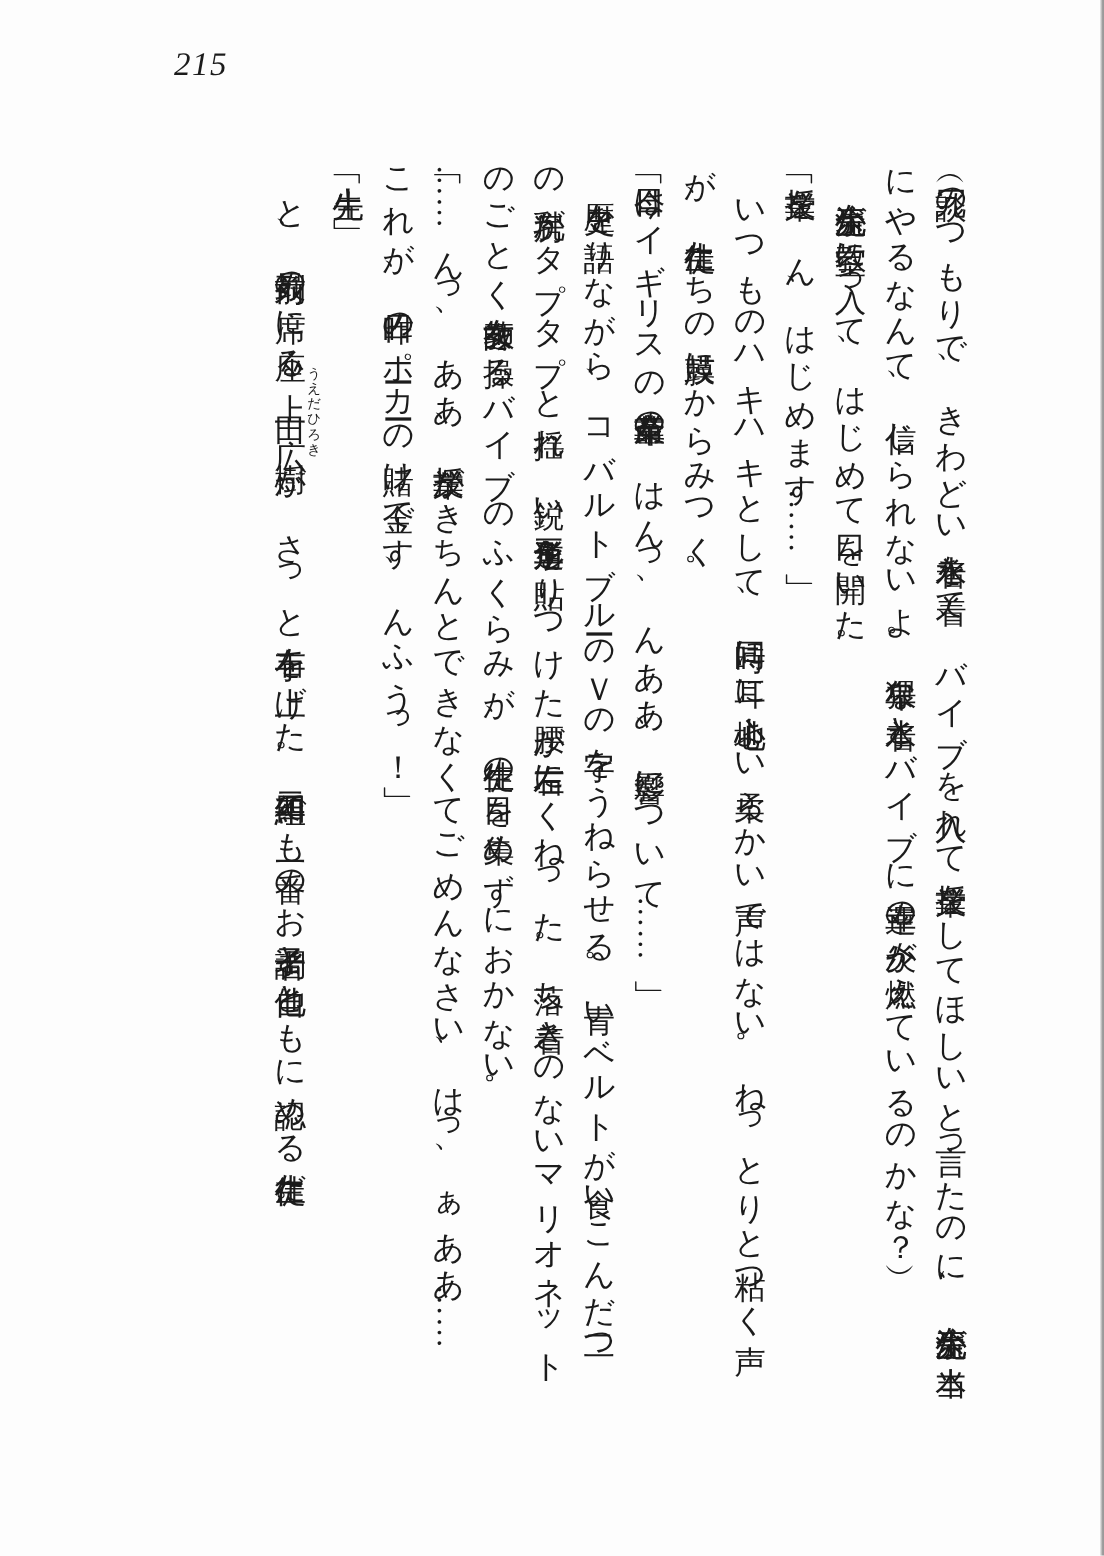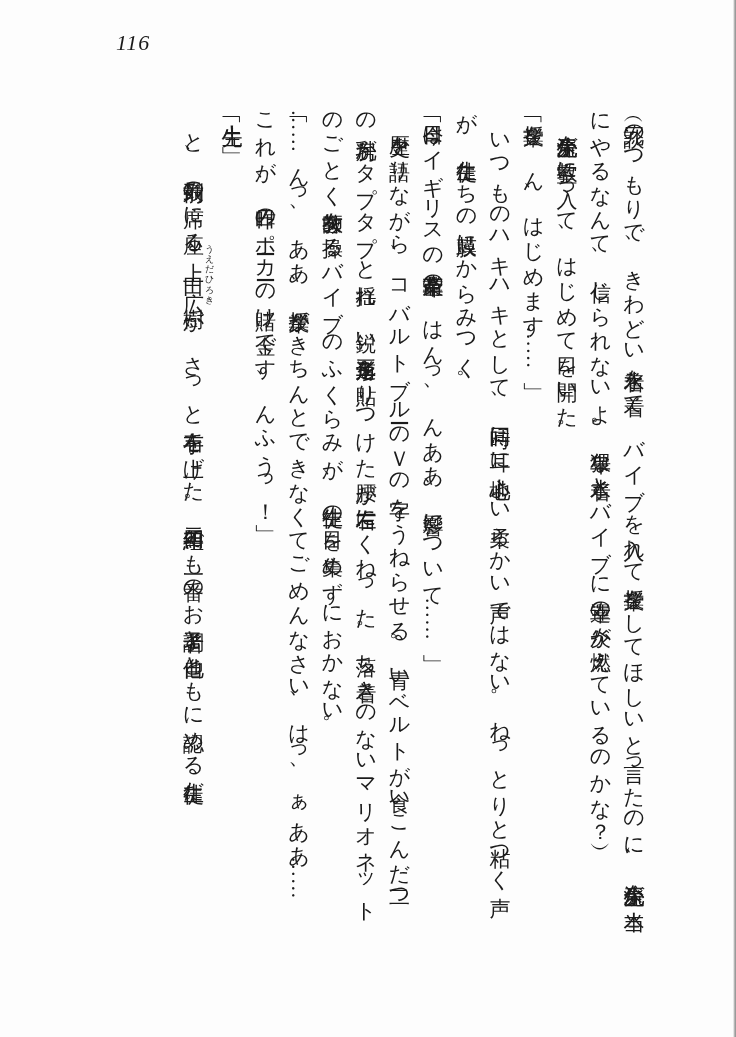--- a/index.html
+++ b/index.html
@@ -50,21 +50,21 @@
     position:absolute;
     top:0;right:0;
     width:3px;height:100%;
     background:linear-gradient(to right, rgba(0,0,0,0), var(--edge) 70%);
   }
 </style>
 </head>
 <body>
 
 <main>
-  <div class="page-number">116</div>
+  <div class="page-number">215</div>
 
   <section class="text-block">
       <p class="para indent-half">（冗談のつもりで、きわどい水着を着て、バイブを入れて授業をしてほしいと言ったのに、流奈先生が本当にやるなんて、信じられないよ。卑猥な水着とバイブに幸運の炎が燃えているのかな？）</p>
       <p class="para indent-full">流奈先生が教室に入って、はじめて口を開いた。</p>
       <p class="para indent-half">「授業を、ん、はじめます……」</p>
       <p class="para indent-full">いつものハキハキとして、同時に耳に心地よい柔らかい声ではない。ねっとりと粘つく声が、生徒たちの鼓膜にからみつく。</p>
       <p class="para indent-half">「今日はイギリスの産業革命の、はんっ、んああ、影響について……」</p>
       <p class="para indent-full">歴史を語りながら、コバルトブルーのＶの字をうねらせる。青いベルトが食いこんだ二つの乳房がタプタプと揺れ、鋭い逆三角形を貼りつけた腰が左右にくねった。落ち着きのないマリオネットのごとく女教師を操るバイブのふくらみが、生徒の目を集めずにおかない。</p>
       <p class="para indent-half">「……んっ、ああ、授業がきちんとできなくてごめんなさい、はっ、ぁああ……これが、昨日のポーカーの賭け金です、んふうっ！」</p>
       <p class="para indent-half">「先生！」</p>

